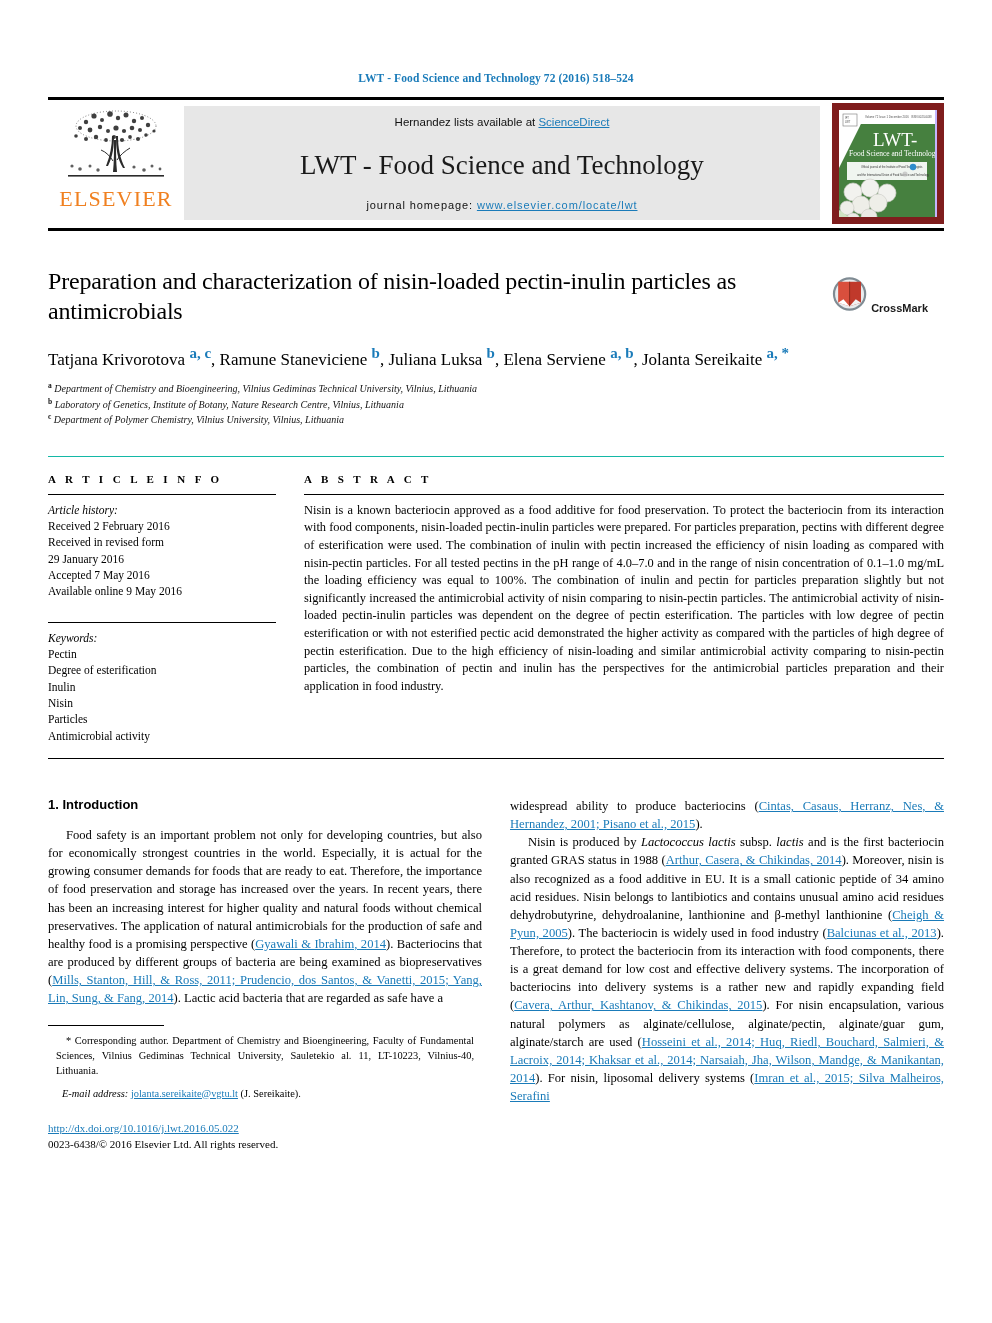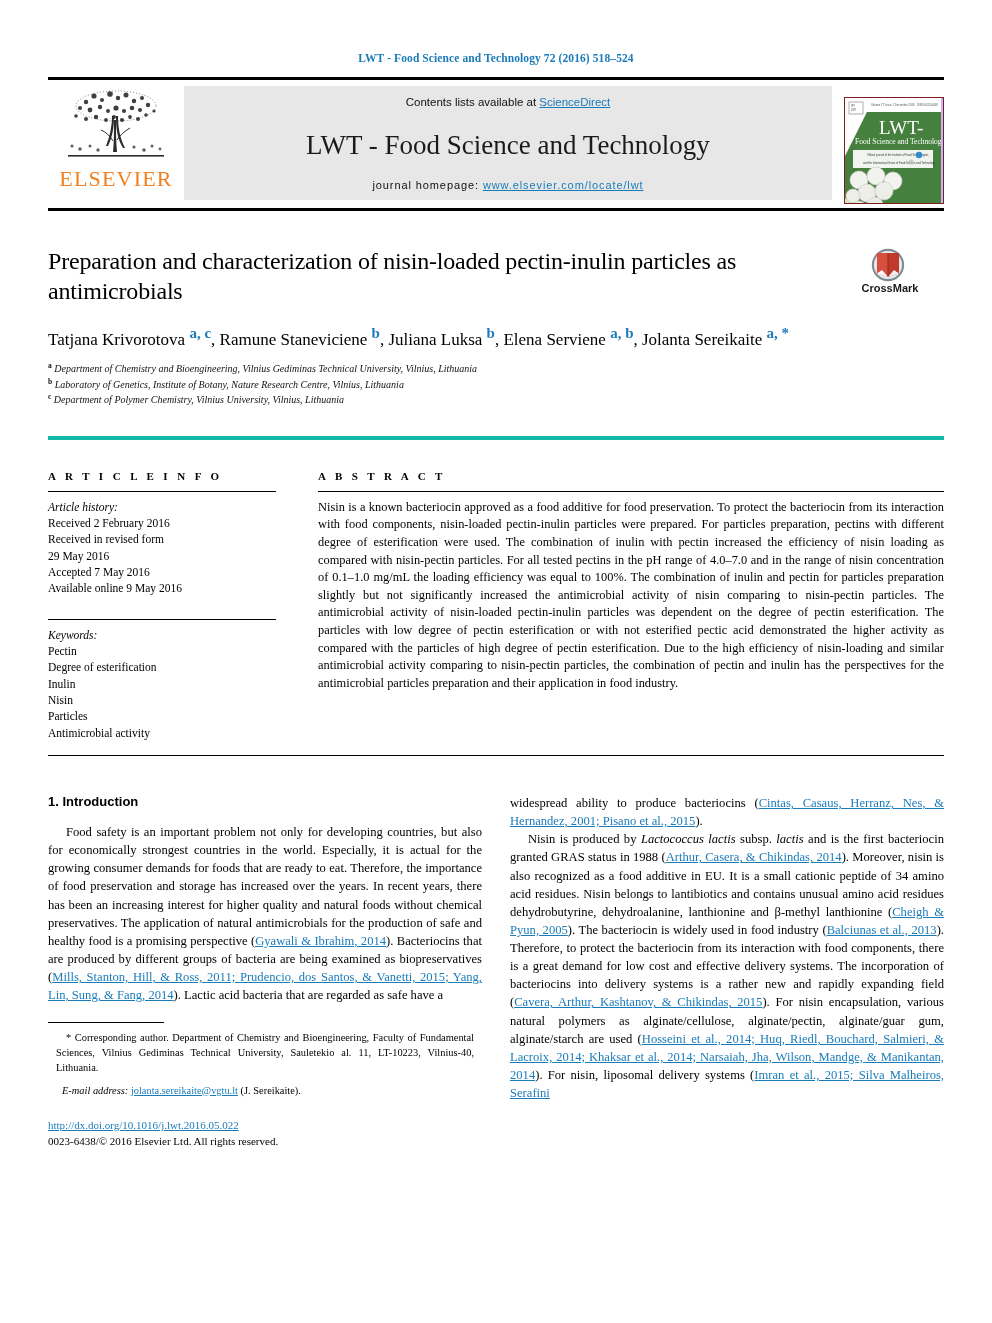--- a/index.html
+++ b/index.html
@@ -23,21 +23,21 @@
     padding: 0 48px;
   }
 
   
   .running-head {
     text-align: center;
     color: #1a7bb9;
     font-family: "Liberation Serif", serif;
     font-size: 11.5px;
     font-weight: bold;
-    padding-top: 52px;
+    padding-top: 72px;
     letter-spacing: 0.1px;
   }
 
   
   .masthead {
     margin-top: 13px;
     border-top: 3px solid #000;
     position: relative;
     height: 128px;
   }
@@ -94,23 +94,23 @@
     font-size: 11px;
     letter-spacing: 0.9px;
     color: #111;
   }
   .homepage-url { color: #1a7bb9; }
 
   .cover-thumb {
     width: 98px;
     flex: none;
     margin-left: 12px;
-    margin-top: 17px;
+    margin-top: 3px;
     margin-bottom: 4px;
-    border: 1px solid #7f1d1d;
+    border: 7px solid #7f1d1d;
     background: #c4b5fd;
     position: relative;
     overflow: hidden;
   }
 
   .masthead-rule {
     border-bottom: 3px solid #000;
   }
 
   
@@ -123,27 +123,26 @@
     font-size: 24px;
     line-height: 1.27;
     font-weight: normal;
     color: #000;
     margin: 0;
     width: 760px;
     letter-spacing: -0.2px;
   }
   .crossmark {
     position: absolute;
-    right: 8px;
+    right: 16px;
     top: 2px;
     width: 96px;
     height: 46px;
     display: flex;
-    align-items: center;
-    flex-direction: column;
+    align-items: flex-end;
   }
   .crossmark-label {
     font-family: "Liberation Sans", sans-serif;
     font-size: 11px;
     font-weight: bold;
     color: #1a1a1a;
     margin-left: 4px;
   }
 
   .authors {
@@ -162,24 +161,24 @@
     font-style: italic;
     font-size: 10px;
     line-height: 1.42;
     color: #111;
   }
   .affiliations sup { font-style: normal; font-weight: bold; font-size: 7.5px; }
 
   
   .info-abstract {
     margin-top: 28px;
-    border-top: 4px solid #14b8a6;
-    padding-top: 30px;
+    border-top: 1px solid #14b8a6;
+    padding-top: 16px;
     display: flex;
-    gap: 42px;
+    gap: 28px;
   }
   .col-info { width: 228px; flex: none; }
   .col-abs  { flex: 1; }
 
   .sect-head {
     font-family: "Liberation Serif", serif;
     font-size: 11px;
     font-weight: bold;
     letter-spacing: 3.4px;
     color: #000;
@@ -352,21 +351,21 @@
                 <circle cx="104" cy="63" r="1.4"></circle>
             </g>
             <rect x="12" y="69" width="96" height="1.6"></rect>
           </g>
         </svg>
         <div class="elsevier-word">ELSEVIER</div>
       </div>
 
       <div class="grey-band">
         <div class="contents-line">
-          <span>Contents lists available at </span><a class="sciencedirect" href="#">ScienceDirect</a>
+          <span>Hernandez lists available at </span><a class="sciencedirect" href="#">ScienceDirect</a>
         </div>
         <div class="journal-name">LWT - Food Science and Technology</div>
         <div class="homepage-line">
           <span>journal homepage: </span><a class="homepage-url" href="#">www.elsevier.com/locate/lwt</a>
         </div>
       </div>
 
       <div class="cover-thumb">
         <svg width="96" height="121" viewBox="0 0 96 121">
           <rect x="0" y="0" width="96" height="121" fill="#ffffff"></rect>
@@ -433,21 +432,21 @@
 
   <div class="info-abstract">
 
     <div class="col-info">
       <div class="sect-head">A R T I C L E   I N F O</div>
       <div class="thin-rule"></div>
       <div class="info-sub">Article history:</div>
       <div id="history-list">
           <div class="info-line">Received 2 February 2016</div>
           <div class="info-line">Received in revised form</div>
-          <div class="info-line">29 May 2016</div>
+          <div class="info-line">29 January 2016</div>
           <div class="info-line">Accepted 7 May 2016</div>
           <div class="info-line">Available online 9 May 2016</div>
         </div>
       <div class="info-gap"></div>
       <div class="thin-rule"></div>
       <div class="info-sub">Keywords:</div>
       <div id="keywords-list">
           <div class="info-line">Pectin</div>
           <div class="info-line">Degree of esterification</div>
           <div class="info-line">Inulin</div>

